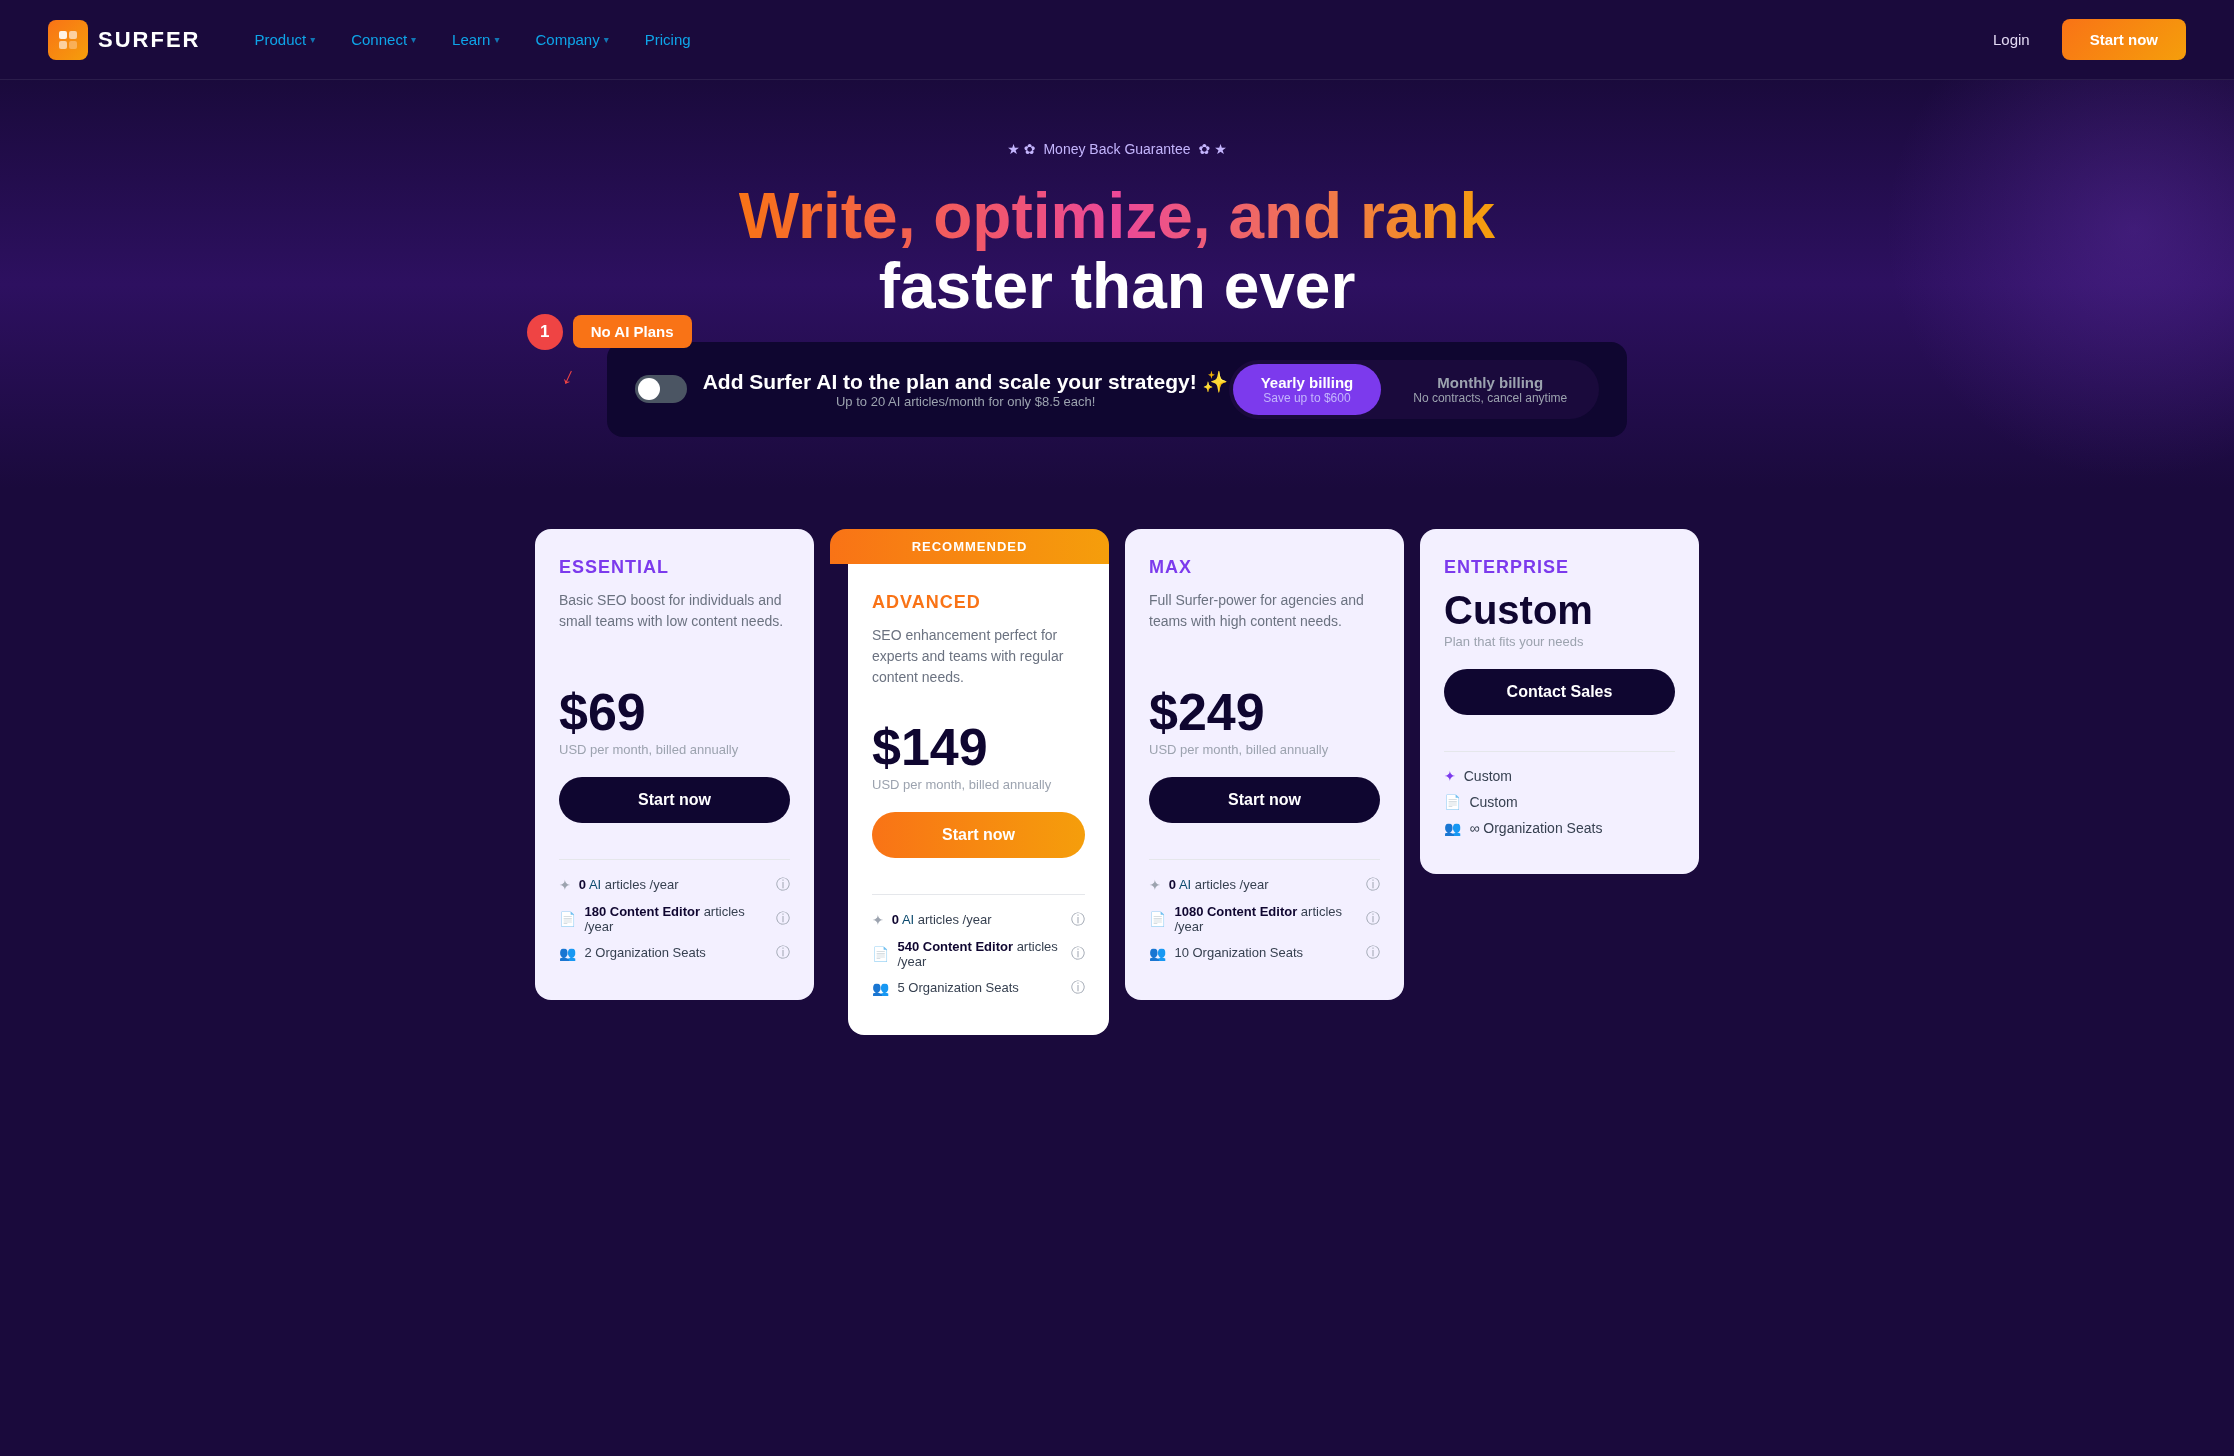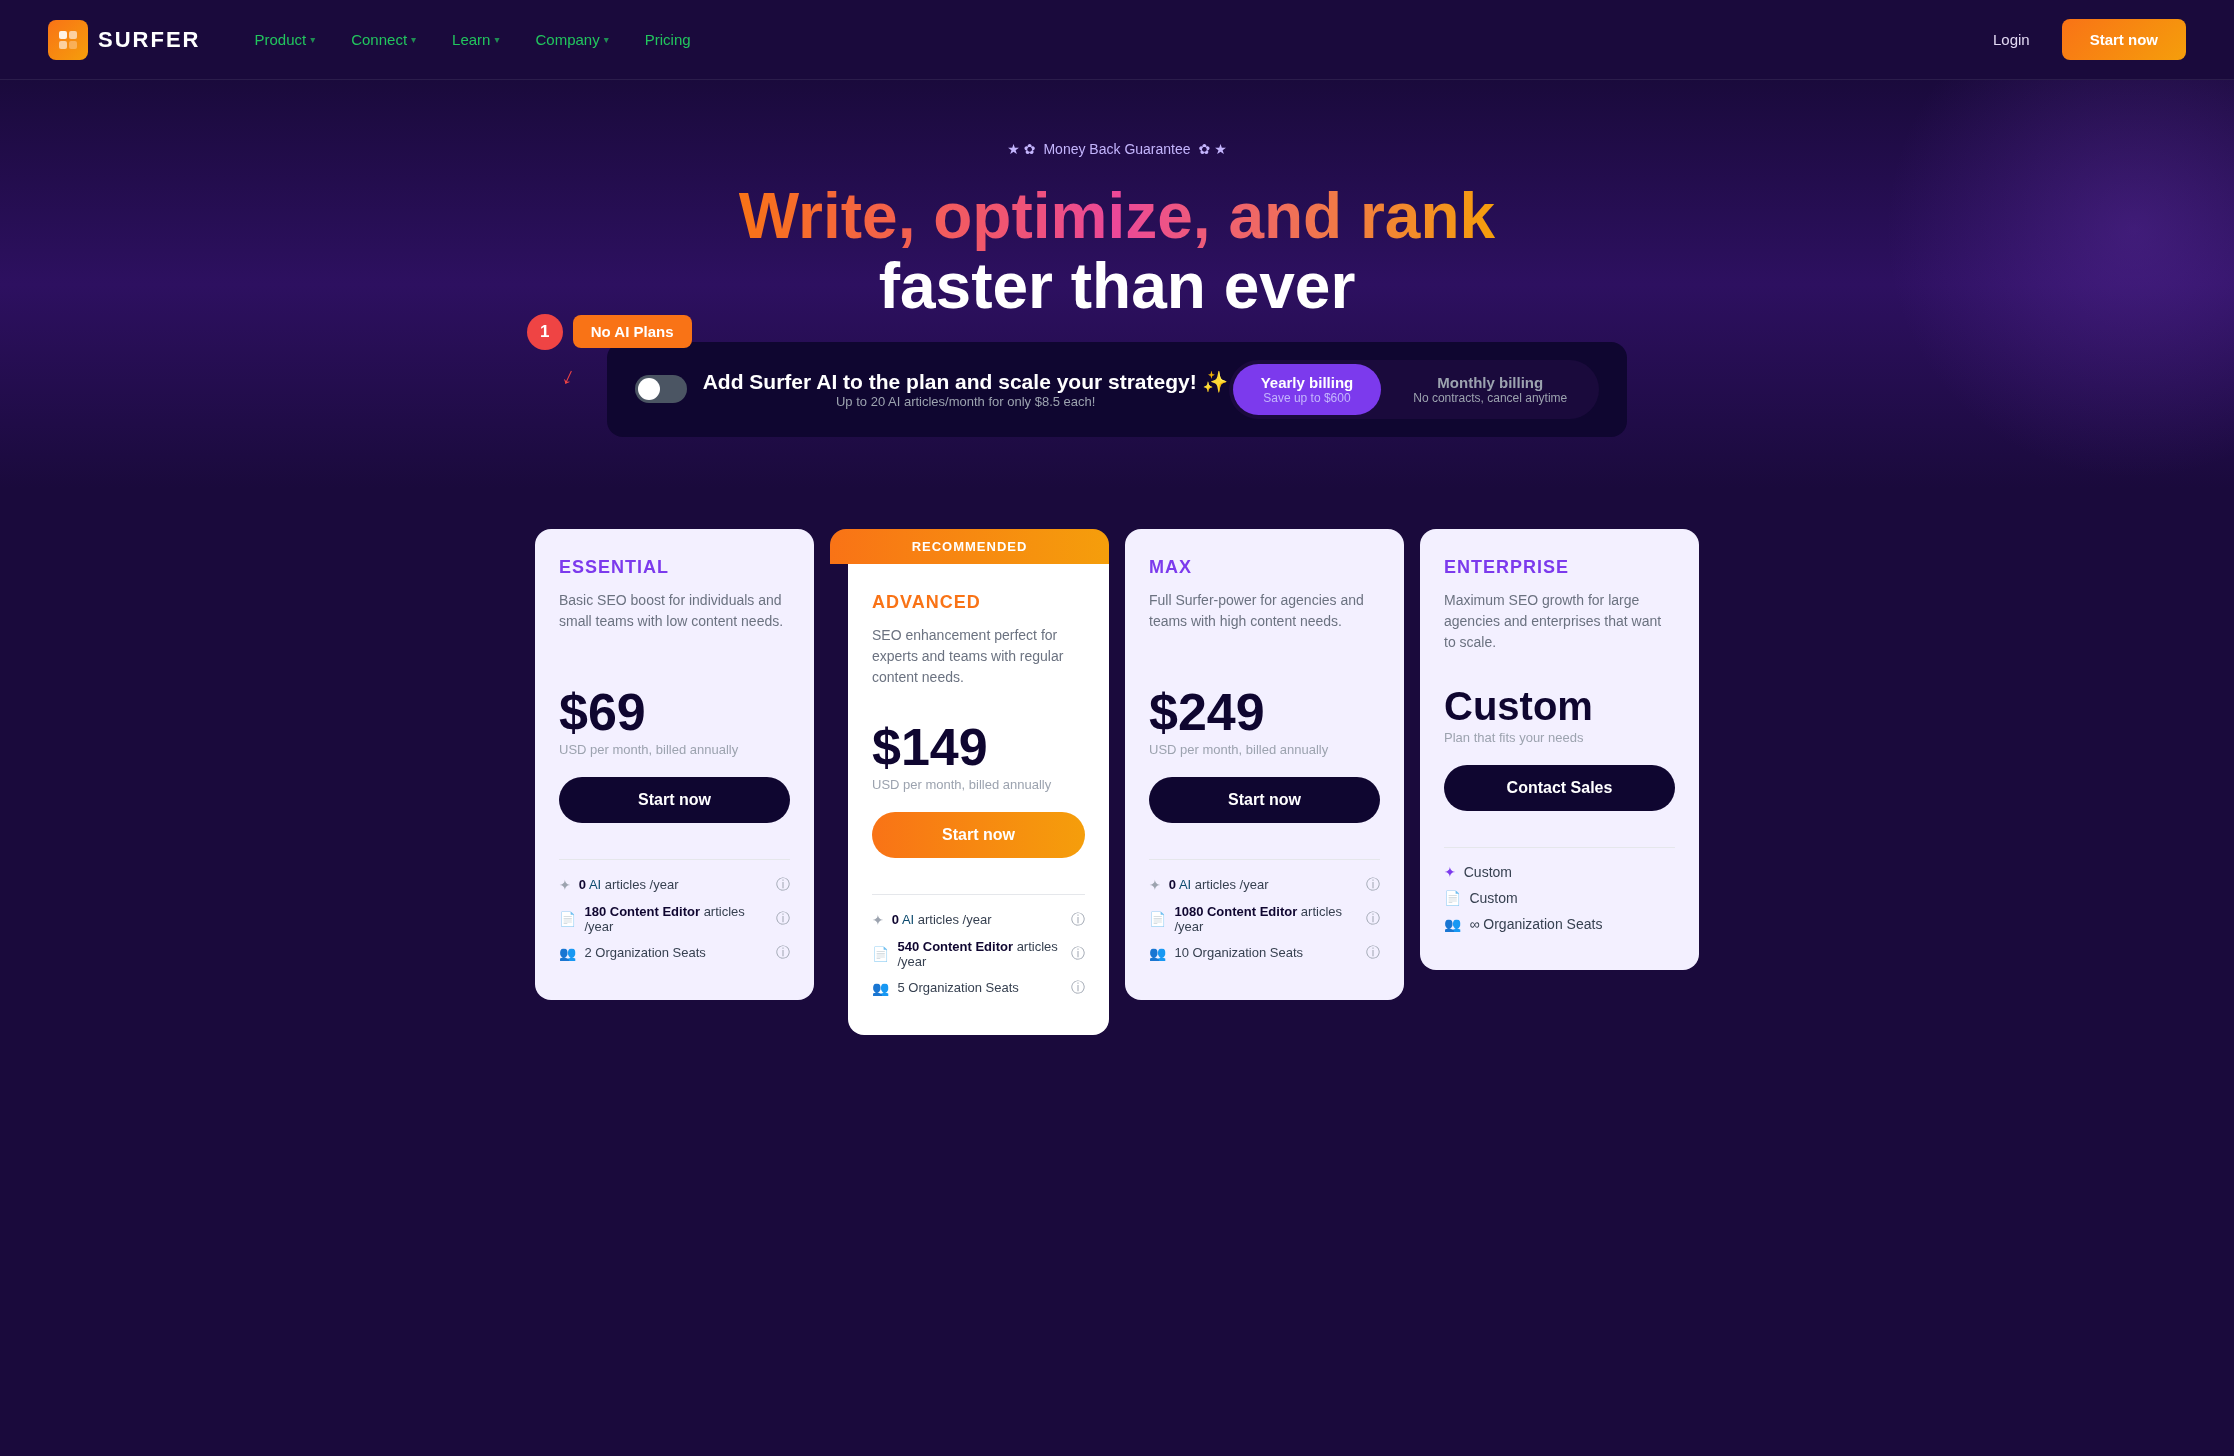--- a/index.html
+++ b/index.html
@@ -50,21 +50,21 @@
       display: flex;
       align-items: center;
       gap: 8px;
       flex: 1;
     }
     .nav-item {
       display: flex;
       align-items: center;
       gap: 4px;
       padding: 8px 14px;
-      color: #22c55e;
+      color: #0ea5e9;
       font-size: 15px;
       font-weight: 500;
       cursor: pointer;
       border-radius: 6px;
       text-decoration: none;
     }
     .nav-chevron {
       font-size: 10px;
       opacity: 0.7;
     }
@@ -518,21 +518,20 @@
         <div class="card-feature-left">
           <span class="feature-icon">👥</span>
           <span>10 Organization Seats</span>
         </div>
         <span class="info-icon">ⓘ</span>
       </div>
     </div>
 
     <div class="pricing-card">
       <div class="card-title enterprise">ENTERPRISE</div>
-      <div class="card-description">Maximum SEO growth for large agencies and enterprises that want to scale.</div>
       <div class="card-price" style="font-size:40px;">Custom</div>
       <div class="card-price-sub">Plan that fits your needs</div>
       <button class="btn-card-primary btn-card-dark">Contact Sales</button>
       <hr class="card-divider">
       <div class="custom-label">
         <span class="custom-icon">✦</span>
         <span>Custom</span>
       </div>
       <div class="custom-label">
         <span class="feature-icon">📄</span>

